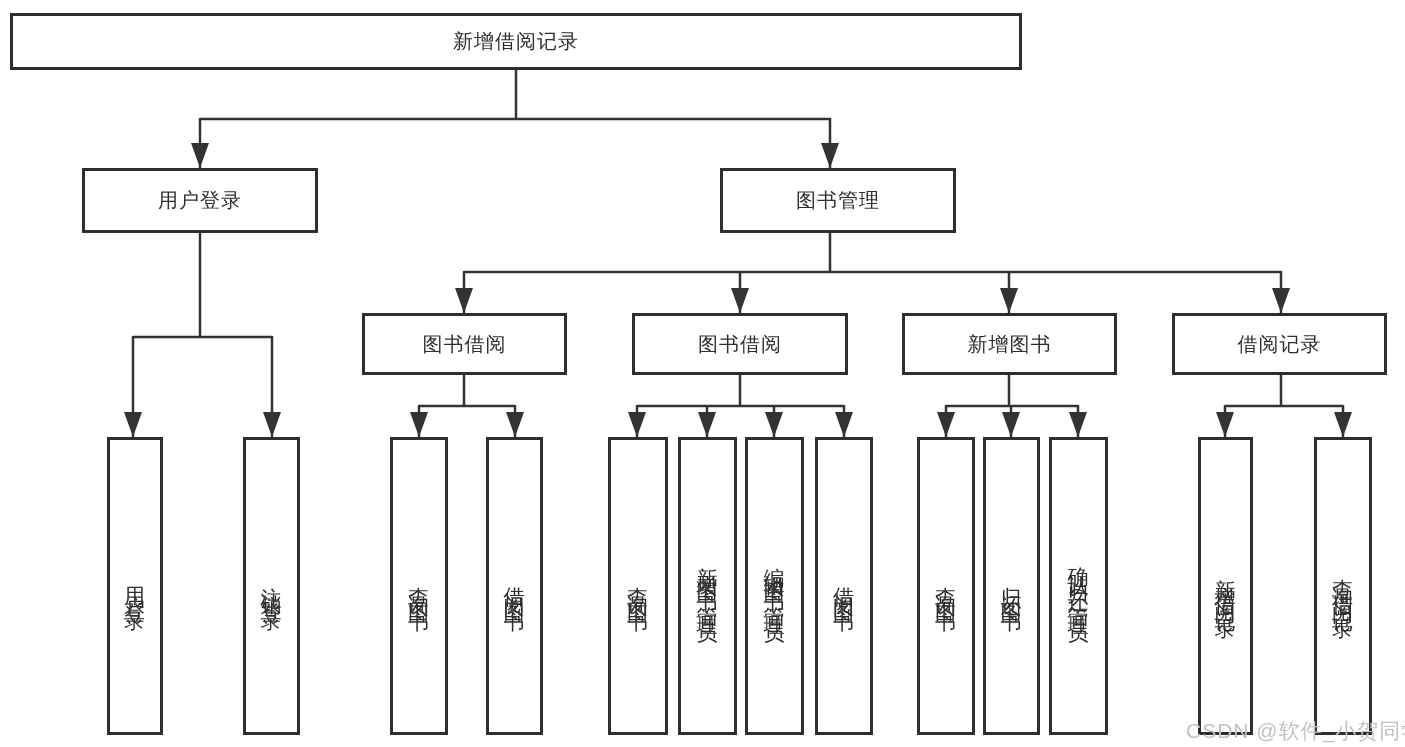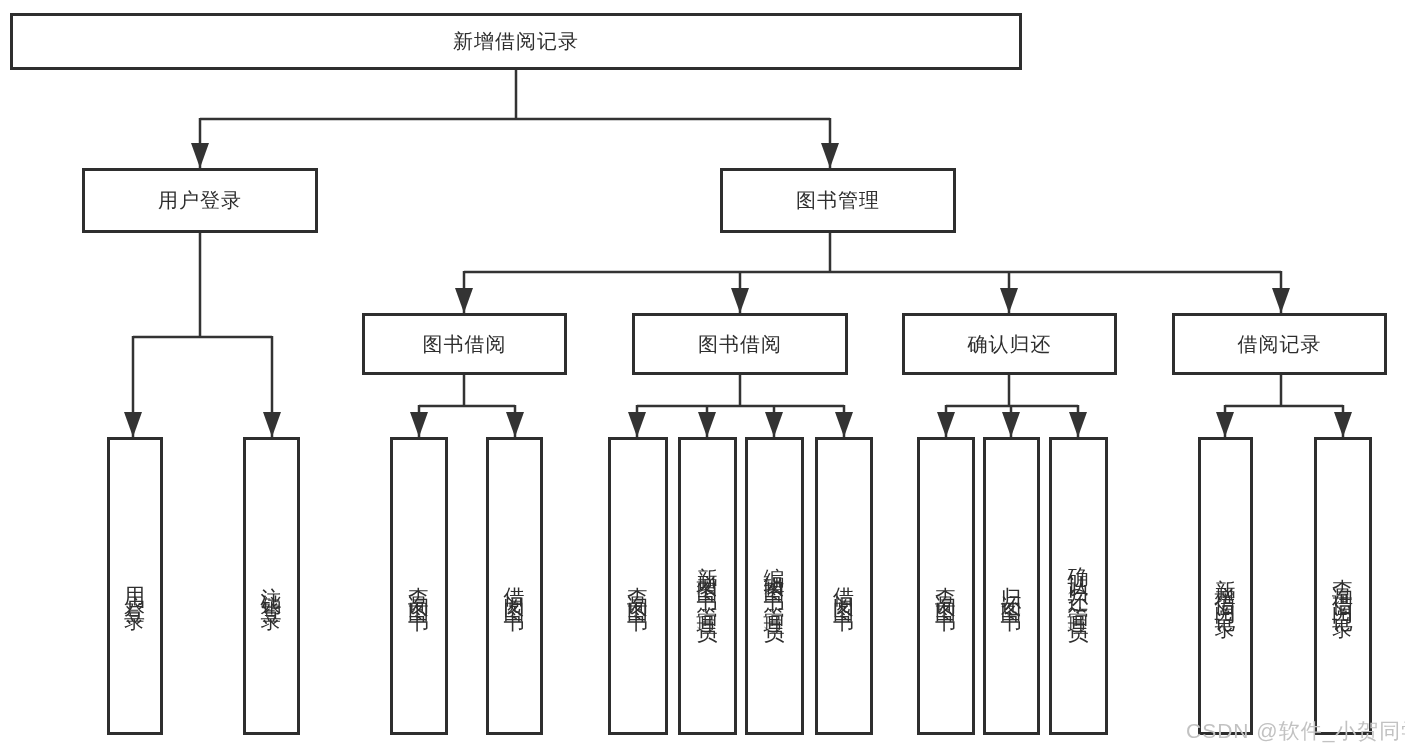--- a/index.html
+++ b/index.html
@@ -136,21 +136,21 @@
     <span class="hlabel">图书管理</span>
   </div>
 
   <div class="node" style="left:362px; top:313px; width:205px; height:62px;">
     <span class="hlabel">图书借阅</span>
   </div>
   <div class="node" style="left:632px; top:313px; width:216px; height:62px;">
     <span class="hlabel">图书借阅</span>
   </div>
   <div class="node" style="left:902px; top:313px; width:215px; height:62px;">
-    <span class="hlabel">确认归还</span>
+    <span class="hlabel">新增图书</span>
   </div>
   <div class="node" style="left:1172px; top:313px; width:215px; height:62px;">
     <span class="hlabel">借阅记录</span>
   </div>
 
   <div class="node leaf" style="left:107px; width:56px;">
     <span class="vlabel">用户登录</span>
   </div>
   <div class="node leaf" style="left:243px; width:57px;">
     <span class="vlabel">注销登录</span>

